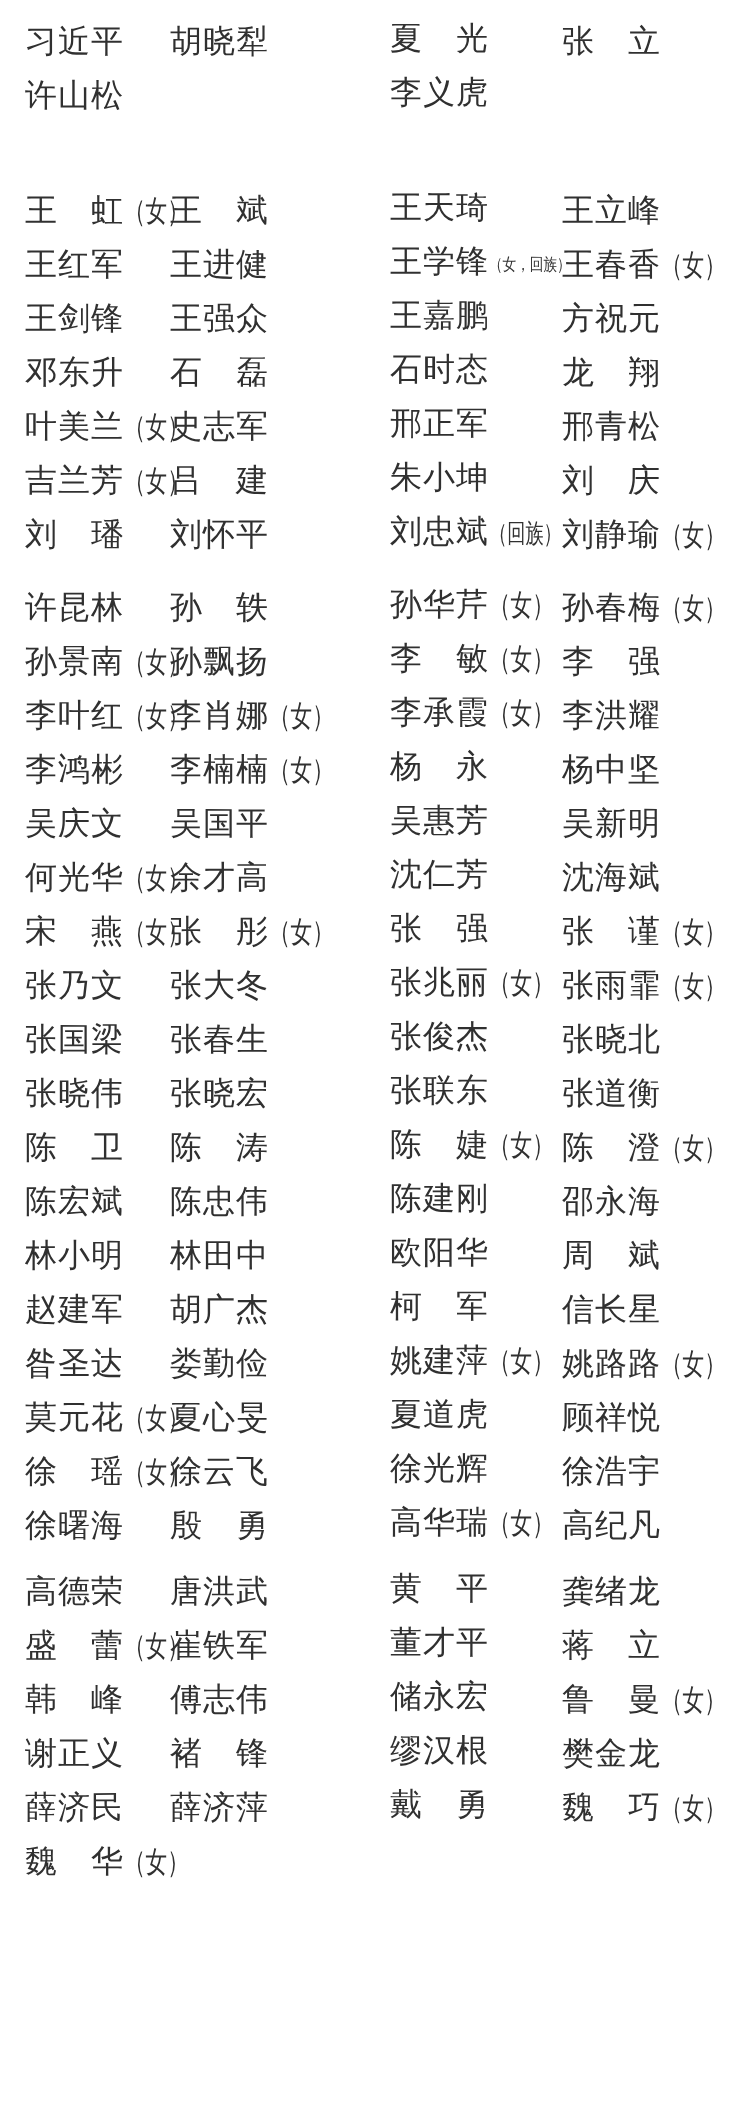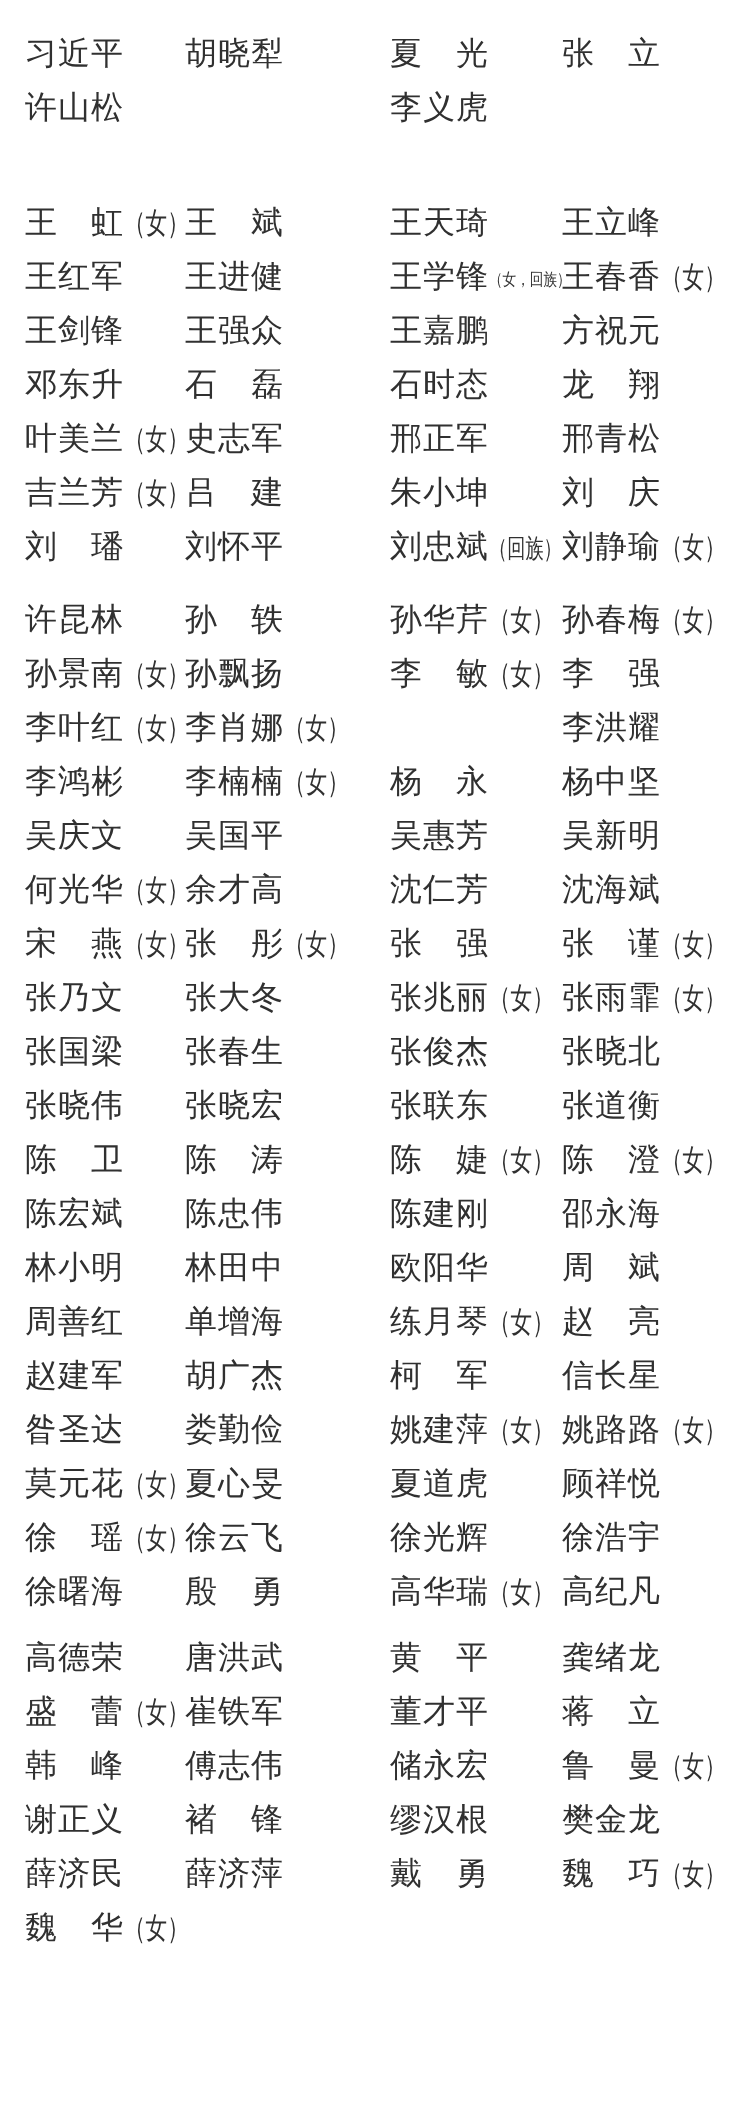--- a/index.html
+++ b/index.html
@@ -10,43 +10,43 @@
   body {
     width: 750px;
     height: 2107px;
     overflow: hidden;
     font-family: "Liberation Serif", "DejaVu Serif", serif;
     color: #303030;
   }
   .page {
     position: relative;
     width: 750px;
-    padding-top: 26px;
+    padding-top: 14px;
     box-sizing: border-box;
   }
   .group { margin: 0; }
   
   .group:nth-child(1) { margin-bottom: 61px; }
   .group:nth-child(2) { margin-bottom: 19px; }
   .group:nth-child(3) { margin-bottom: 12px; }
   .row {
     position: relative;
     height: 54px;
   }
   .cell {
     position: absolute;
     top: 0;
     white-space: nowrap;
     font-size: 32px;
     line-height: 54px;
     letter-spacing: 1px;
   }
   .col1 { left: 25px; }
-  .col2 { left: 185px; }
-  .col3 { left: 390px; }
+  .col2 { left: 170px; }
+  .col3 { left: 390px; font-family: Liberation Mono, monospace; }
   .col4 { left: 562px; }
   .nm { letter-spacing: 1px; }
   .note {
     display: inline-block;
     font-size: 30px;
     letter-spacing: 0;
     transform: scaleX(0.72);
     transform-origin: 0 50%;
     vertical-align: baseline;
   }
@@ -131,20 +131,21 @@
         </div>
         <div class="row">
           <span class="cell col1"><span class="nm">孙景南</span><span class="note">（女）</span></span>
           <span class="cell col2"><span class="nm">孙飘扬</span></span>
           <span class="cell col3"><span class="nm">李　敏</span><span class="note">（女）</span></span>
           <span class="cell col4"><span class="nm">李　强</span></span>
         </div>
         <div class="row">
           <span class="cell col1"><span class="nm">李叶红</span><span class="note">（女）</span></span>
           <span class="cell col2"><span class="nm">李肖娜</span><span class="note">（女）</span></span>
+          <span class="cell col3"><span class="nm">李承霞</span><span class="note">（女）</span></span>
           <span class="cell col4"><span class="nm">李洪耀</span></span>
         </div>
         <div class="row">
           <span class="cell col1"><span class="nm">李鸿彬</span></span>
           <span class="cell col2"><span class="nm">李楠楠</span><span class="note">（女）</span></span>
           <span class="cell col3"><span class="nm">杨　永</span></span>
           <span class="cell col4"><span class="nm">杨中坚</span></span>
         </div>
         <div class="row">
           <span class="cell col1"><span class="nm">吴庆文</span></span>
@@ -194,26 +195,20 @@
           <span class="cell col3"><span class="nm">陈建刚</span></span>
           <span class="cell col4"><span class="nm">邵永海</span></span>
         </div>
         <div class="row">
           <span class="cell col1"><span class="nm">林小明</span></span>
           <span class="cell col2"><span class="nm">林田中</span></span>
           <span class="cell col3"><span class="nm">欧阳华</span></span>
           <span class="cell col4"><span class="nm">周　斌</span></span>
         </div>
         <div class="row">
-          <span class="cell col1"><span class="nm">周善红</span></span>
-          <span class="cell col2"><span class="nm">单增海</span></span>
-          <span class="cell col3"><span class="nm">练月琴</span><span class="note">（女）</span></span>
-          <span class="cell col4"><span class="nm">赵　亮</span></span>
-        </div>
-        <div class="row">
           <span class="cell col1"><span class="nm">赵建军</span></span>
           <span class="cell col2"><span class="nm">胡广杰</span></span>
           <span class="cell col3"><span class="nm">柯　军</span></span>
           <span class="cell col4"><span class="nm">信长星</span></span>
         </div>
         <div class="row">
           <span class="cell col1"><span class="nm">昝圣达</span></span>
           <span class="cell col2"><span class="nm">娄勤俭</span></span>
           <span class="cell col3"><span class="nm">姚建萍</span><span class="note">（女）</span></span>
           <span class="cell col4"><span class="nm">姚路路</span><span class="note">（女）</span></span>

